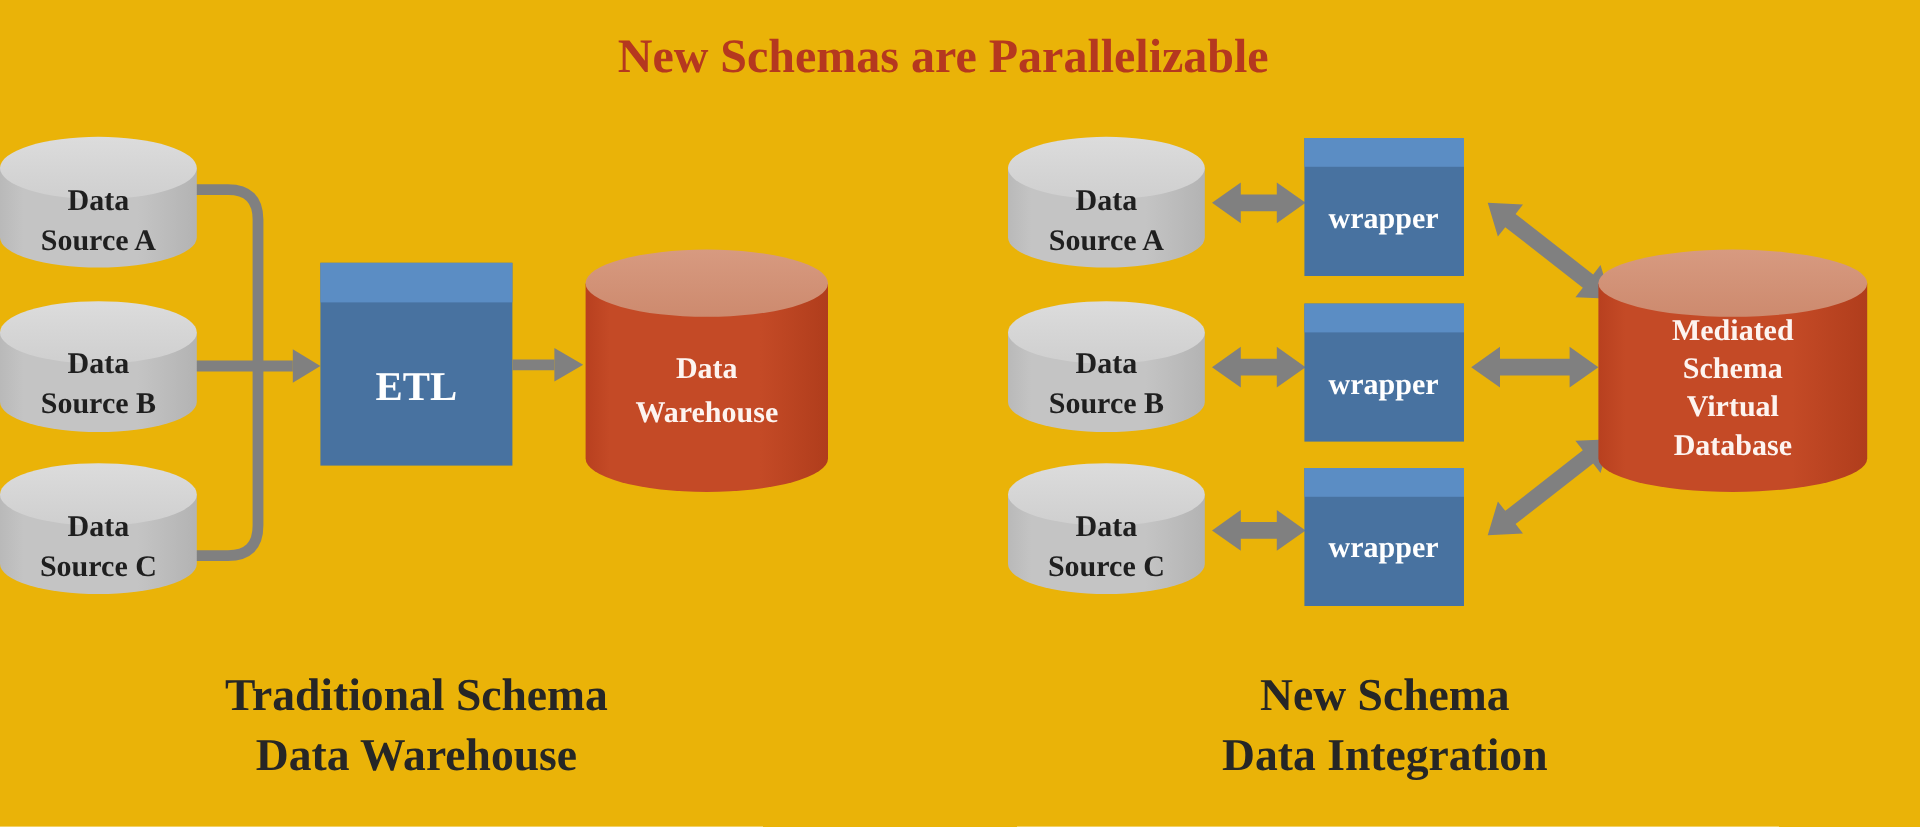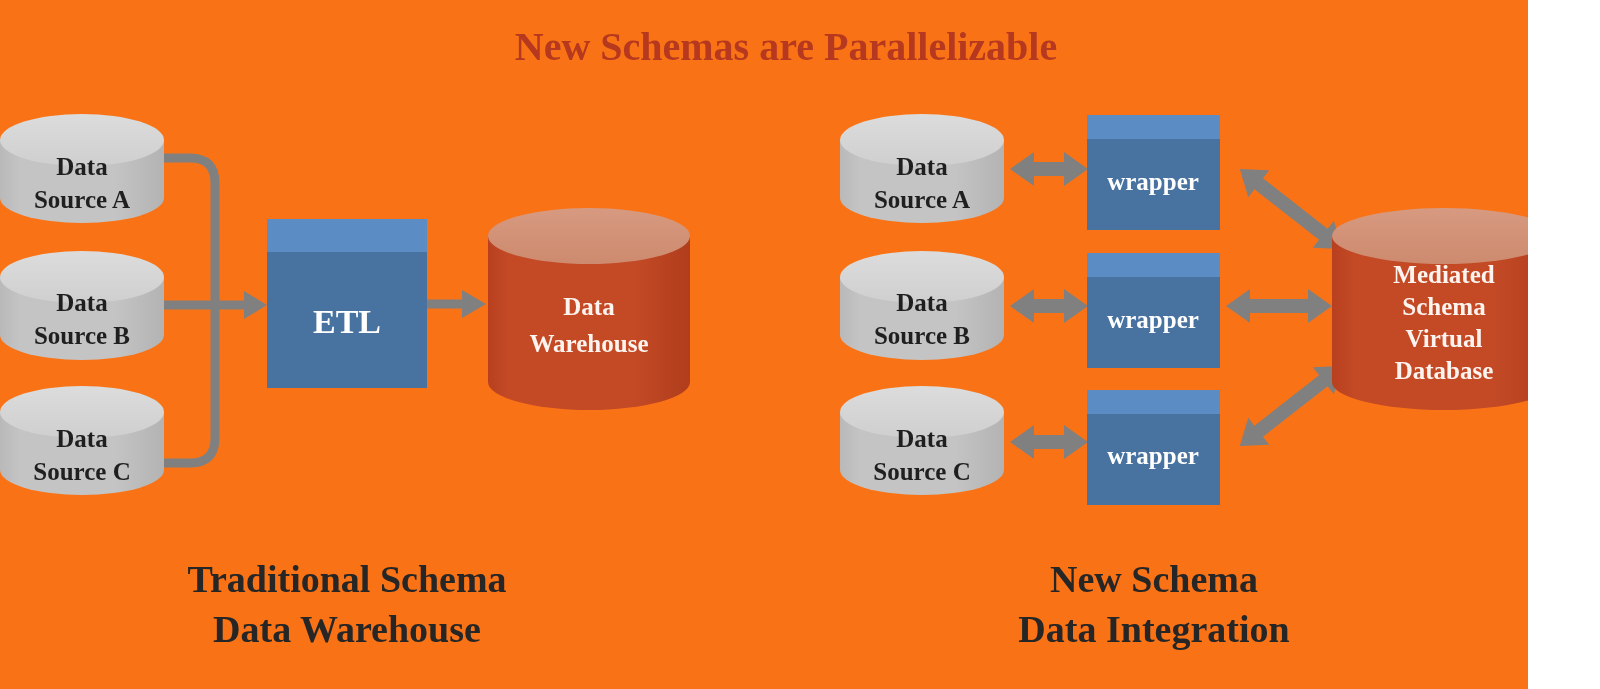--- a/index.html
+++ b/index.html
@@ -5,25 +5,24 @@
   html, body {
     margin: 0;
     padding: 0;
     background: #ffffff;
   }
   body {
     font-family: "Liberation Serif", "DejaVu Serif", serif;
   }
   #stage {
     position: relative;
-    width: 1484px;
+    width: 1600px;
     height: 689px;
-    background: #f97316;
+    background: #eab308;
     overflow: hidden;
-    padding-left: 44px;
   }
   #diagram-svg {
     position: absolute;
     left: 0;
     top: 0;
     width: 1600px;
     height: 689px;
   }
   .txt {
     font-family: "Liberation Serif", "DejaVu Serif", serif;

